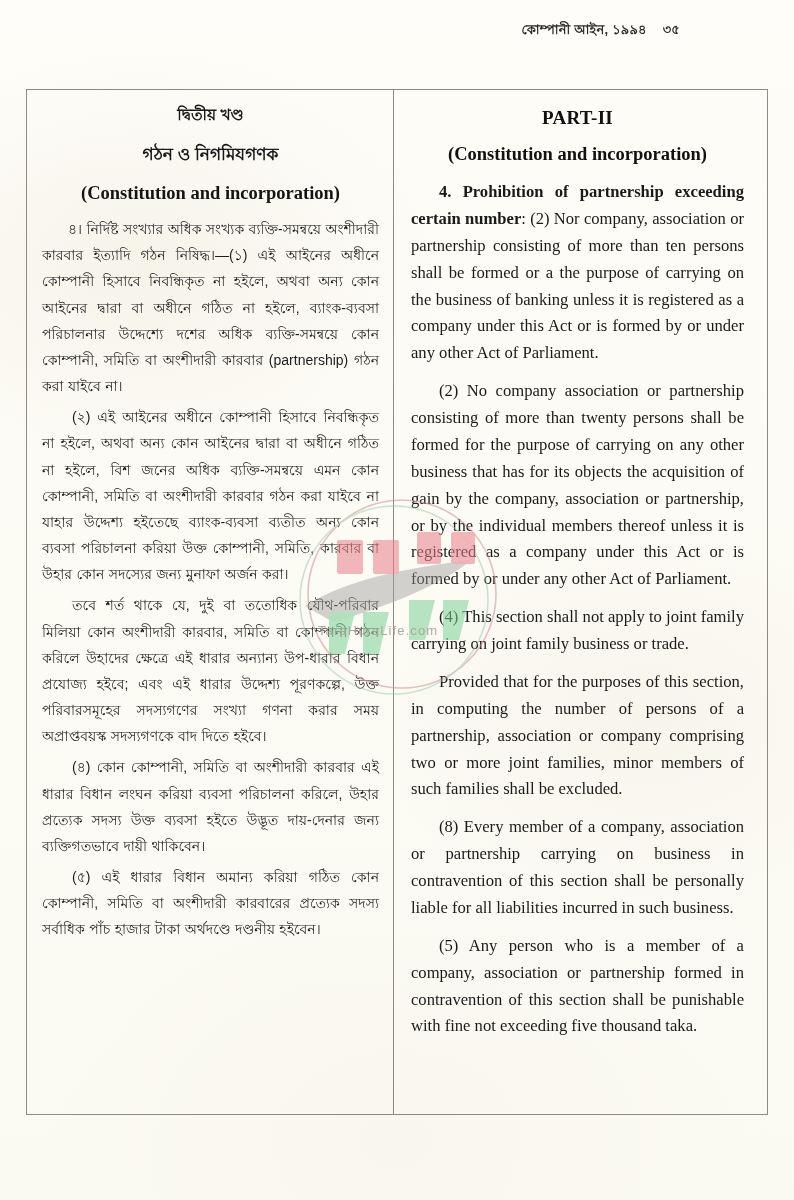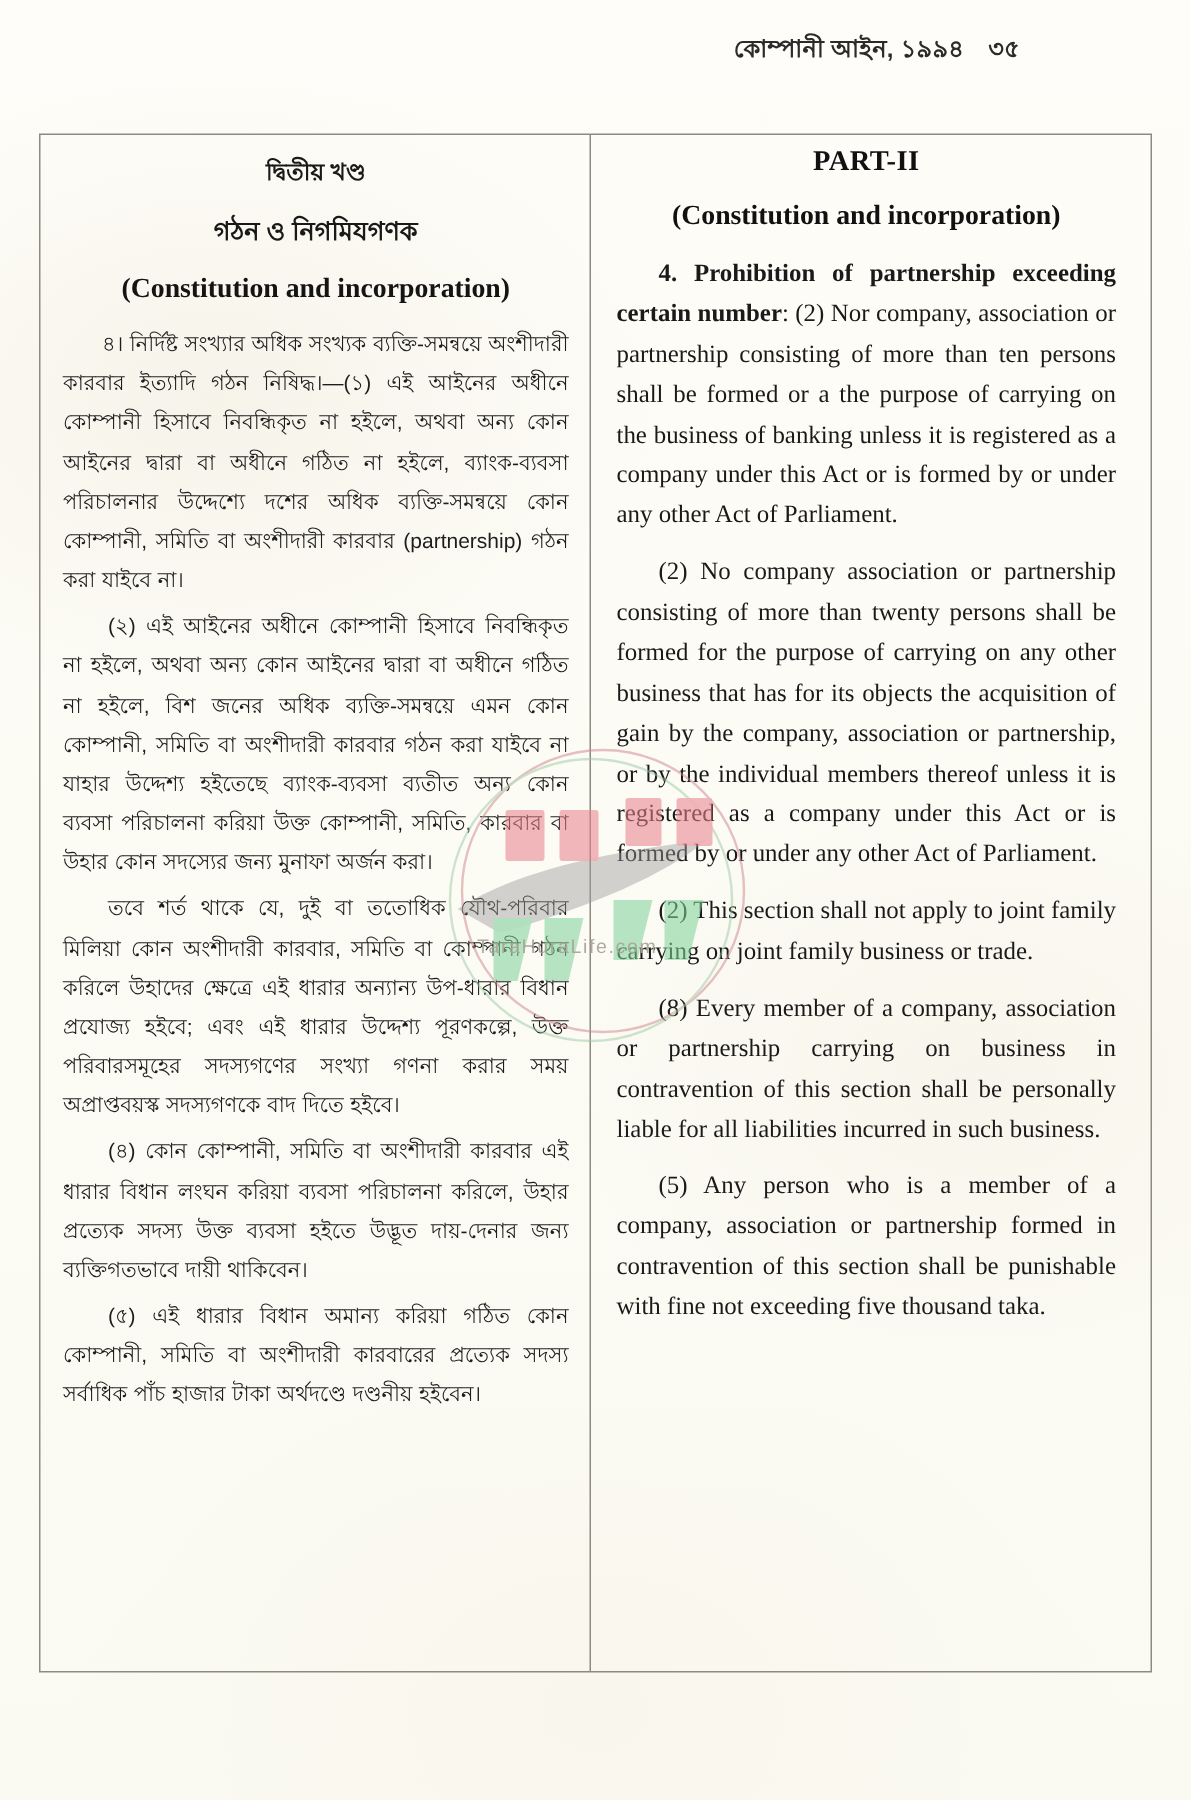--- a/index.html
+++ b/index.html
@@ -30,21 +30,21 @@
   
   .page-header {
     position: absolute;
     top: 20px;
     left: 0;
     width: 724px;
     text-align: right;
     padding-right: 44px;
     box-sizing: border-box;
     font-family: "Liberation Sans", sans-serif;
-    font-size: 16px;
+    font-size: 13px;
     font-weight: bold;
     color: #2b2b2b;
     letter-spacing: 0.2px;
   }
   .page-header .hdr-title { margin-right: 16px; }
 
   
   .frame {
     position: absolute;
     left: 26px;
@@ -72,21 +72,21 @@
     width: 742px;
     height: 1026px;
     display: flex;
     box-sizing: border-box;
   }
   .col {
     box-sizing: border-box;
     padding: 10px 14px 8px 16px;
     width: 367px;
   }
-  .col-right { padding: 4px 16px 8px 18px; }
+  .col-right { padding: 14px 16px 8px 18px; }
 
   
   .bn-head-1,
   .bn-head-2 {
     text-align: center;
     font-family: "Liberation Sans", sans-serif;
     font-weight: bold;
     color: #191919;
   }
   .bn-head-1 { font-size: 15.5px; margin: 4px 0 12px; }
@@ -180,21 +180,22 @@
     <p class="bn-p">(৪) কোন কোম্পানী, সমিতি বা অংশীদারী কারবার এই ধারার বিধান লংঘন করিয়া ব্যবসা পরিচালনা করিলে, উহার প্রত্যেক সদস্য উক্ত ব্যবসা হইতে উদ্ভূত দায়-দেনার জন্য ব্যক্তিগতভাবে দায়ী থাকিবেন।</p>
     <p class="bn-p">(৫) এই ধারার বিধান অমান্য করিয়া গঠিত কোন কোম্পানী, সমিতি বা অংশীদারী কারবারের প্রত্যেক সদস্য সর্বাধিক পাঁচ হাজার টাকা অর্থদণ্ডে দণ্ডনীয় হইবেন।</p>
   </div>
 
   <div class="col col-right">
     <div class="en-head-1">PART-II</div>
     <div class="en-head-2">(Constitution and incorporation)</div>
 
     <p class="en-p"><b>4. Prohibition of partnership exceeding certain number</b><span>: (2) Nor company, association or partnership consisting of more than ten persons shall be formed or a the purpose of carrying on the business of banking unless it is registered as a company under this Act or is formed by or under any other Act of Parliament.</span></p>
     <p class="en-p">(2) No company association or partnership consisting of more than twenty persons shall be formed for the purpose of carrying on any other business that has for its objects the acquisition of gain by the company, association or partnership, or by the individual members thereof unless it is registered as a company under this Act or is formed by or under any other Act of Parliament.</p>
-    <p class="en-p">(2) This section shall not apply to joint family carrying on joint family business or trade.</p>
+    <p class="en-p">(4) This section shall not apply to joint family carrying on joint family business or trade.</p>
+    <p class="en-p">Provided that for the purposes of this section, in computing the number of persons of a partnership, association or company comprising two or more joint families, minor members of such families shall be excluded.</p>
     <p class="en-p">(8) Every member of a company, association or partnership carrying on business in contravention of this section shall be personally liable for all liabilities incurred in such business.</p>
     <p class="en-p">(5) Any person who is a member of a company, association or partnership formed in contravention of this section shall be punishable with fine not exceeding five thousand taka.</p>
   </div>
 </div>
 
 <div class="watermark">
   <svg viewBox="0 0 218 218" xmlns="http://www.w3.org/2000/svg">
     <circle cx="109" cy="106" r="94" fill="none" stroke="#cf8b8f" stroke-width="1.6" opacity="0.85"></circle>
     <circle cx="101" cy="112" r="94" fill="none" stroke="#9ec9a4" stroke-width="1.6" opacity="0.8"></circle>
 

